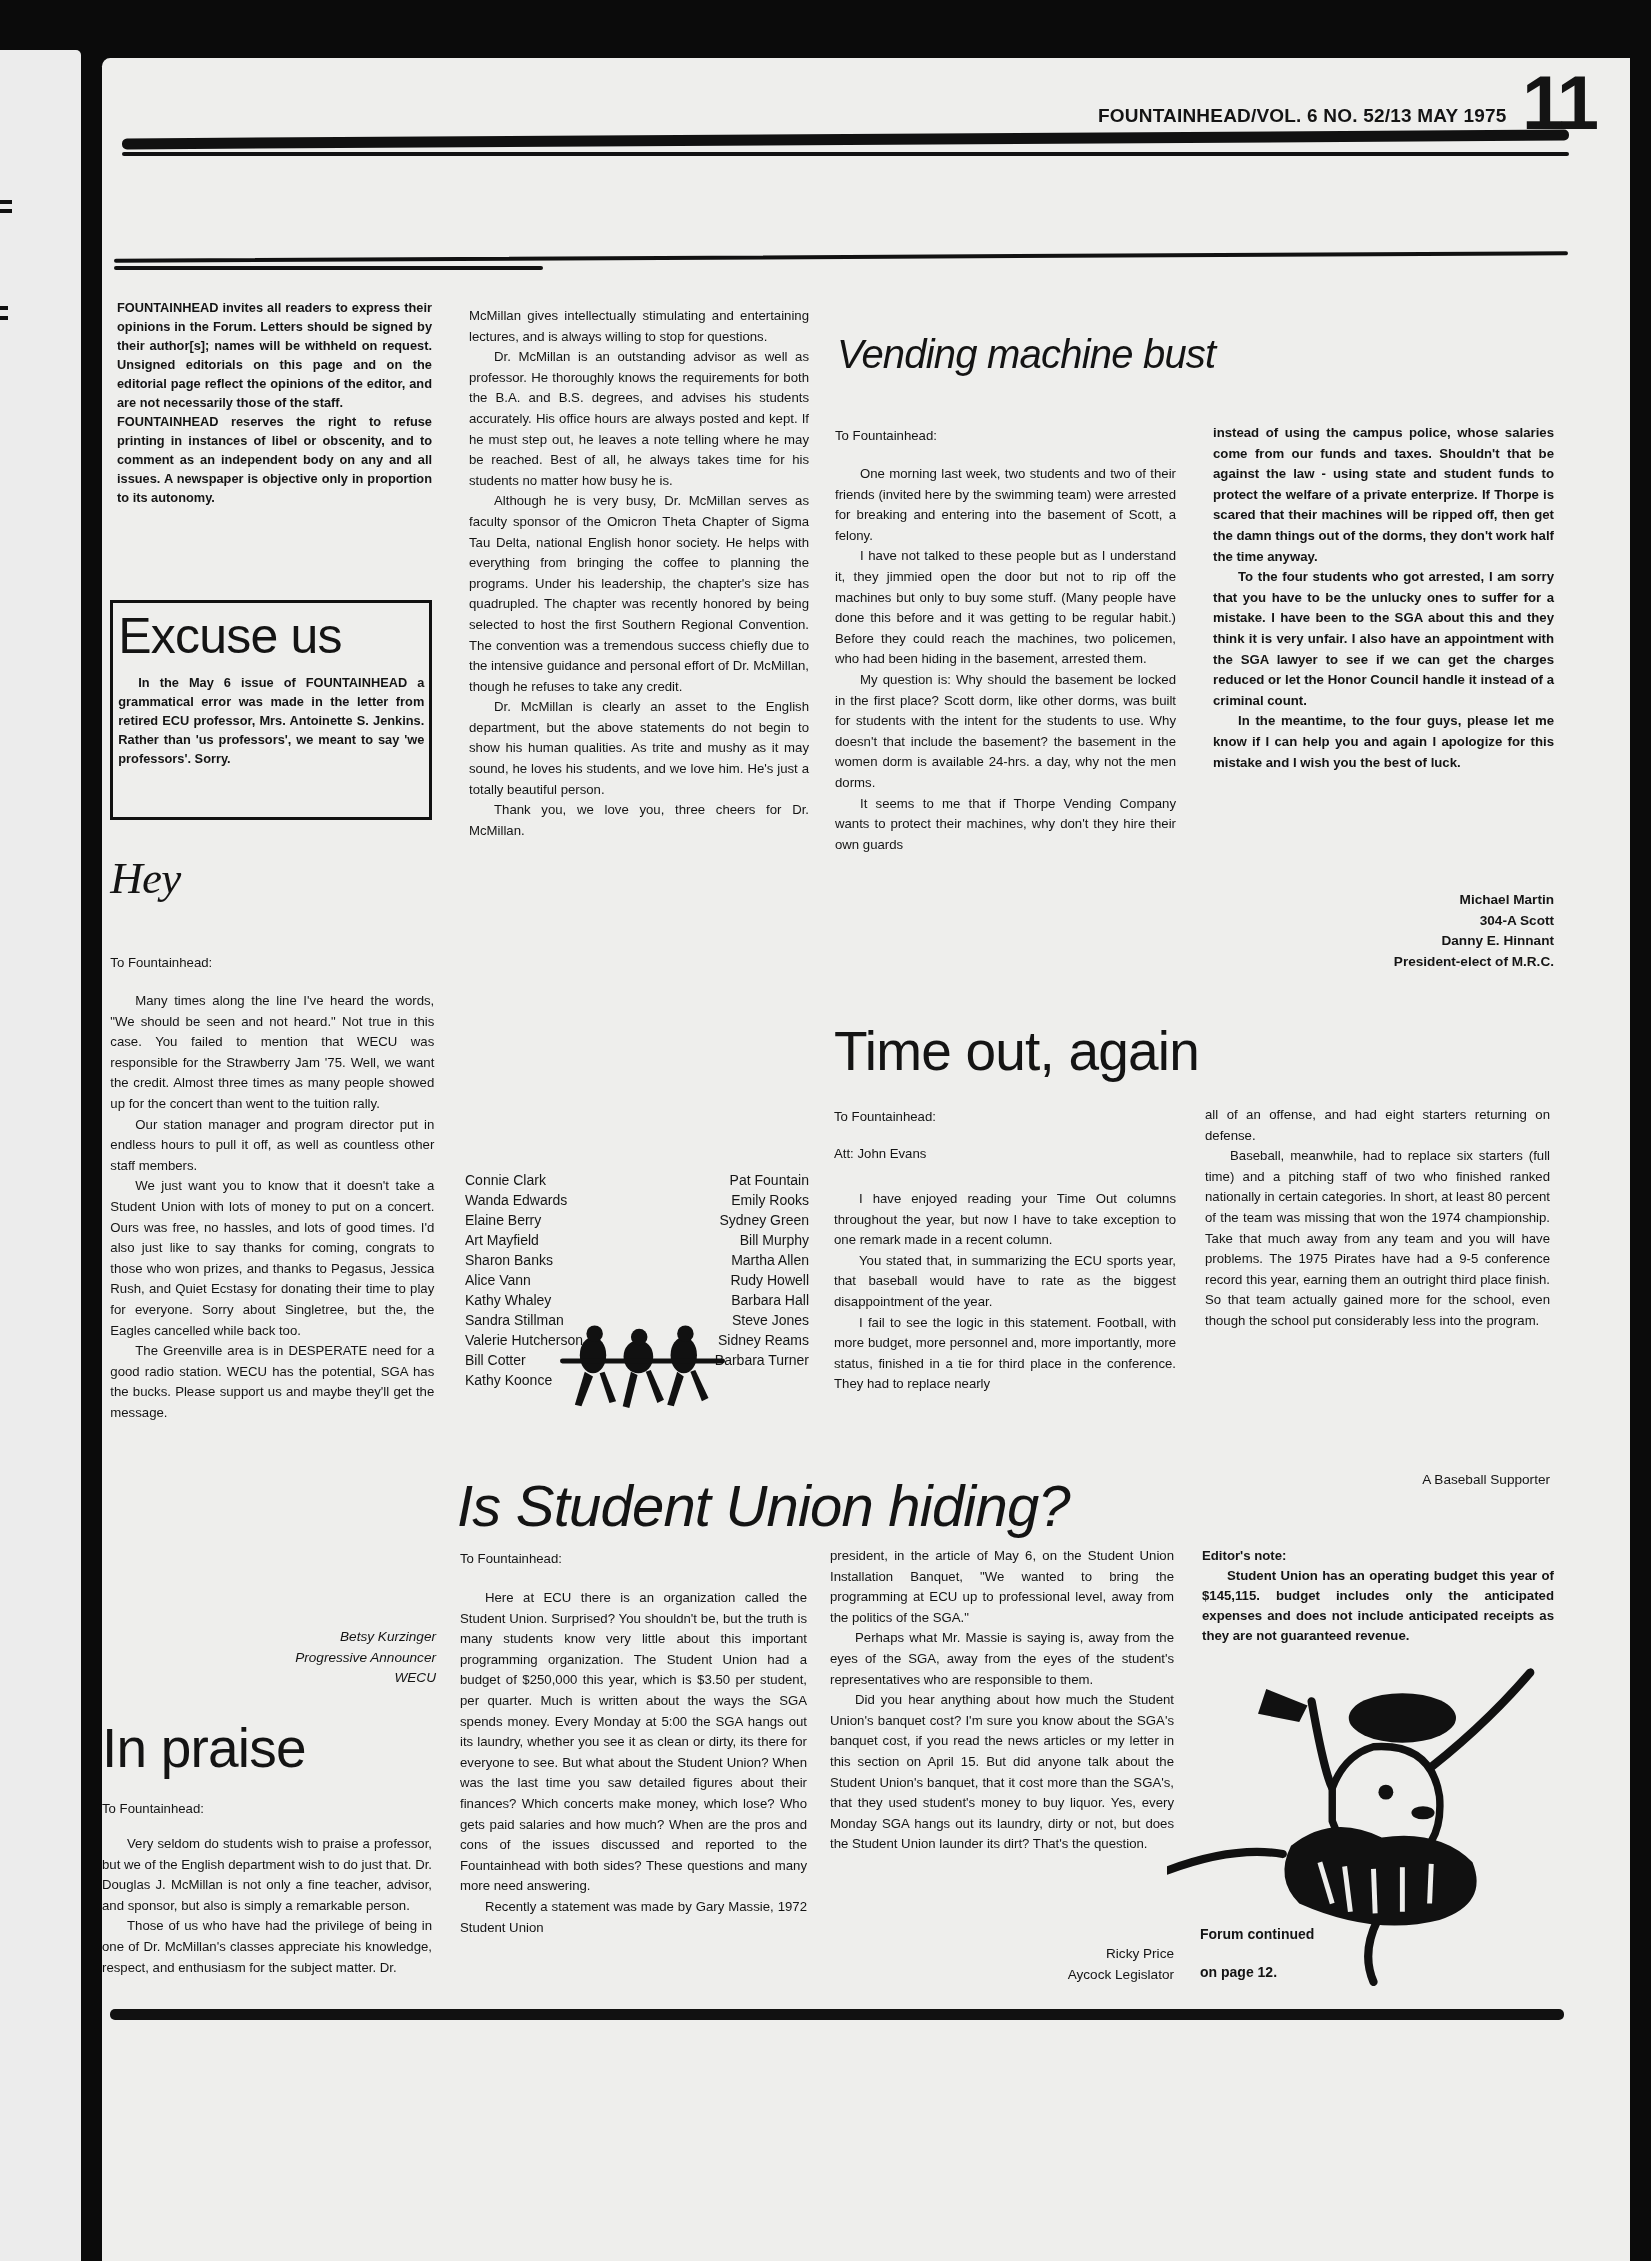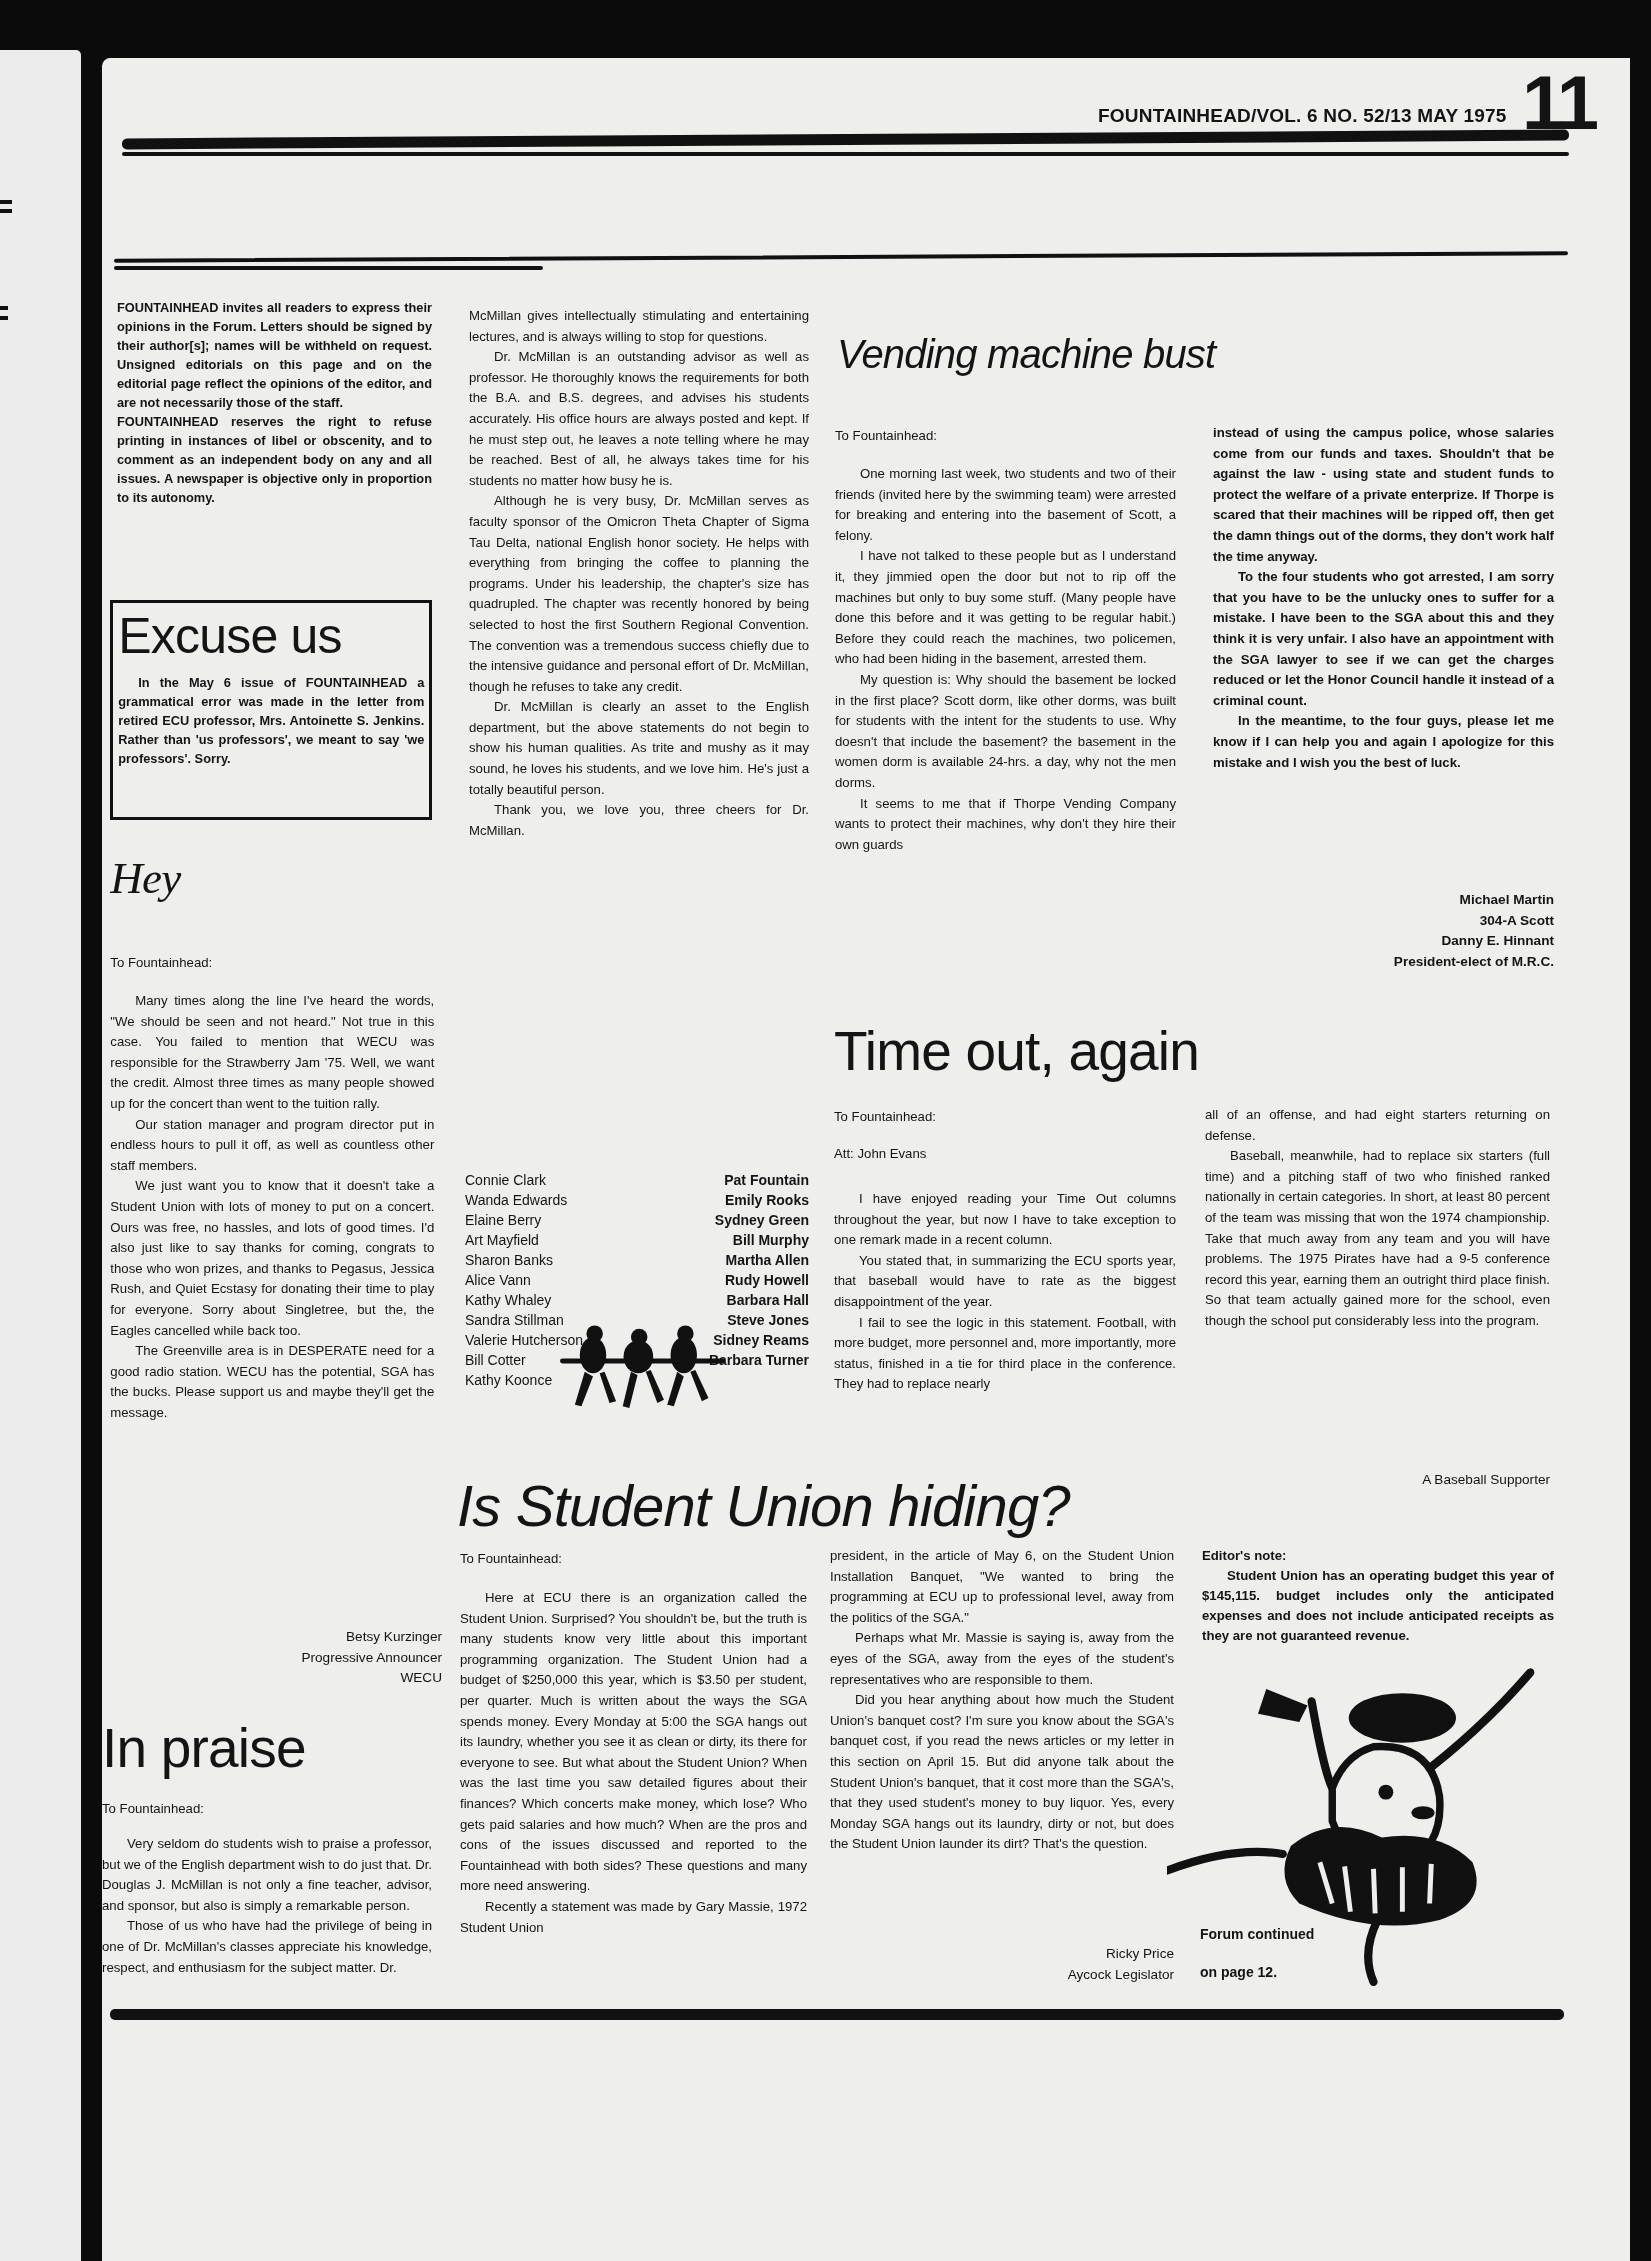--- a/index.html
+++ b/index.html
@@ -67,21 +67,21 @@
   </div>
 
   <div class="abs headline-italic" style="left:8.3px;top:794px;font-size:45px;font-family:Liberation Serif, serif;">Hey</div>
   <div class="abs salute" style="left:8.3px;top:897px;">To Fountainhead:</div>
   <div class="abs col" style="left:8.3px;top:933px;width:324px;">
     <p>Many times along the line I've heard the words, "We should be seen and not heard." Not true in this case. You failed to mention that WECU was responsible for the Strawberry Jam '75. Well, we want the credit. Almost three times as many people showed up for the concert than went to the tuition rally.</p>
     <p>Our station manager and program director put in endless hours to pull it off, as well as countless other staff members.</p>
     <p>We just want you to know that it doesn't take a Student Union with lots of money to put on a concert. Ours was free, no hassles, and lots of good times. I'd also just like to say thanks for coming, congrats to those who won prizes, and thanks to Pegasus, Jessica Rush, and Quiet Ecstasy for donating their time to play for everyone. Sorry about Singletree, but the, the Eagles cancelled while back too.</p>
     <p>The Greenville area is in DESPERATE need for a good radio station. WECU has the potential, SGA has the bucks. Please support us and maybe they'll get the message.</p>
   </div>
-  <div class="abs sig" style="left:16px;top:1569px;width:324px;font-weight:normal;">
+  <div class="abs sig" style="left:10px;top:1569px;width:324px;font-weight:normal;font-style:italic;">
     <div>Betsy Kurzinger</div>
     <div>Progressive Announcer</div>
     <div>WECU</div>
   </div>
 
   <div class="abs headline-plain" style="left:0;top:1658px;font-size:55px;">In praise</div>
   <div class="abs salute" style="left:0;top:1743px;">To Fountainhead:</div>
   <div class="abs col" style="left:0;top:1776px;width:330px;">
     <p>Very seldom do students wish to praise a professor, but we of the English department wish to do just that. Dr. Douglas J. McMillan is not only a fine teacher, advisor, and sponsor, but also is simply a remarkable person.</p>
     <p>Those of us who have had the privilege of being in one of Dr. McMillan's classes appreciate his knowledge, respect, and enthusiasm for the subject matter. Dr.</p>
@@ -101,21 +101,21 @@
     <div>Elaine Berry</div>
     <div>Art Mayfield</div>
     <div>Sharon Banks</div>
     <div>Alice Vann</div>
     <div>Kathy Whaley</div>
     <div>Sandra Stillman</div>
     <div>Valerie Hutcherson</div>
     <div>Bill Cotter</div>
     <div>Kathy Koonce</div>
   </div>
-  <div class="abs names" style="left:558px;top:1112px;width:149px;text-align:right;font-weight:bold;">
+  <div class="abs names" style="left:558px;top:1112px;width:149px;text-align:right;">
     <div>Pat Fountain</div>
     <div>Emily Rooks</div>
     <div>Sydney Green</div>
     <div>Bill Murphy</div>
     <div>Martha Allen</div>
     <div>Rudy Howell</div>
     <div>Barbara Hall</div>
     <div>Steve Jones</div>
     <div>Sidney Reams</div>
     <div>Barbara Turner</div>

